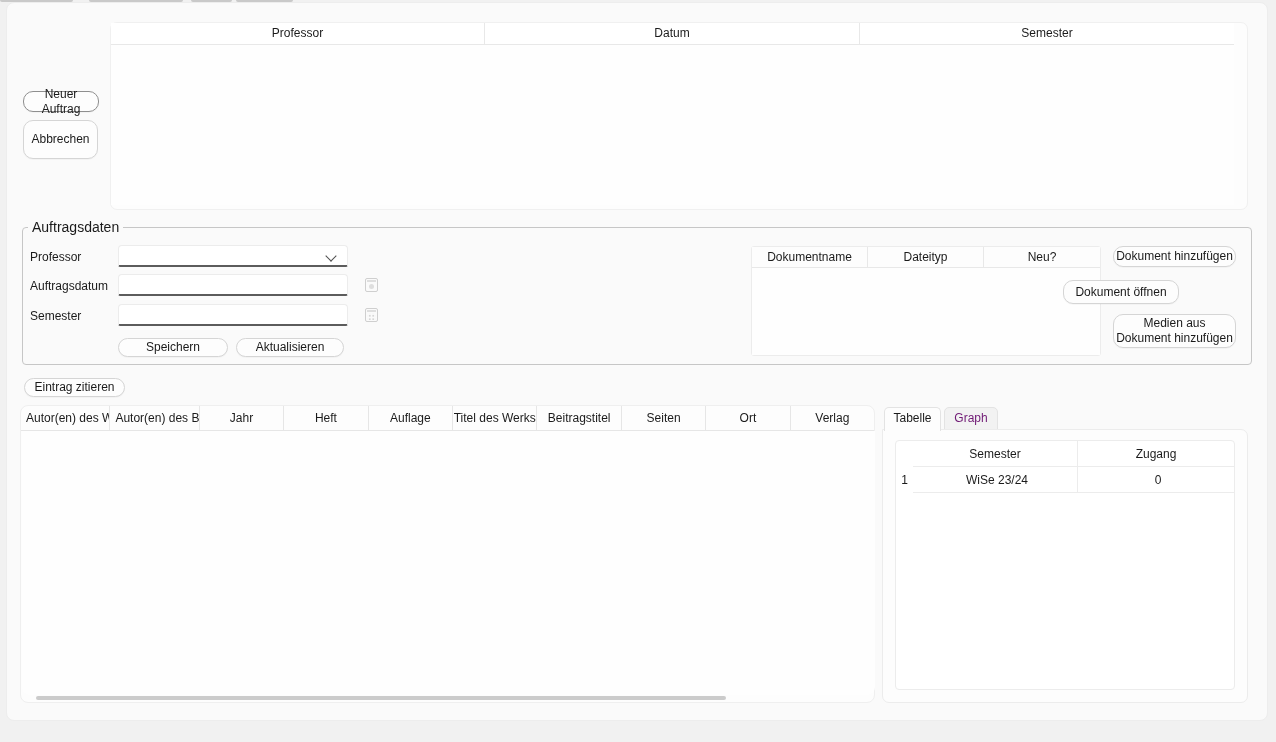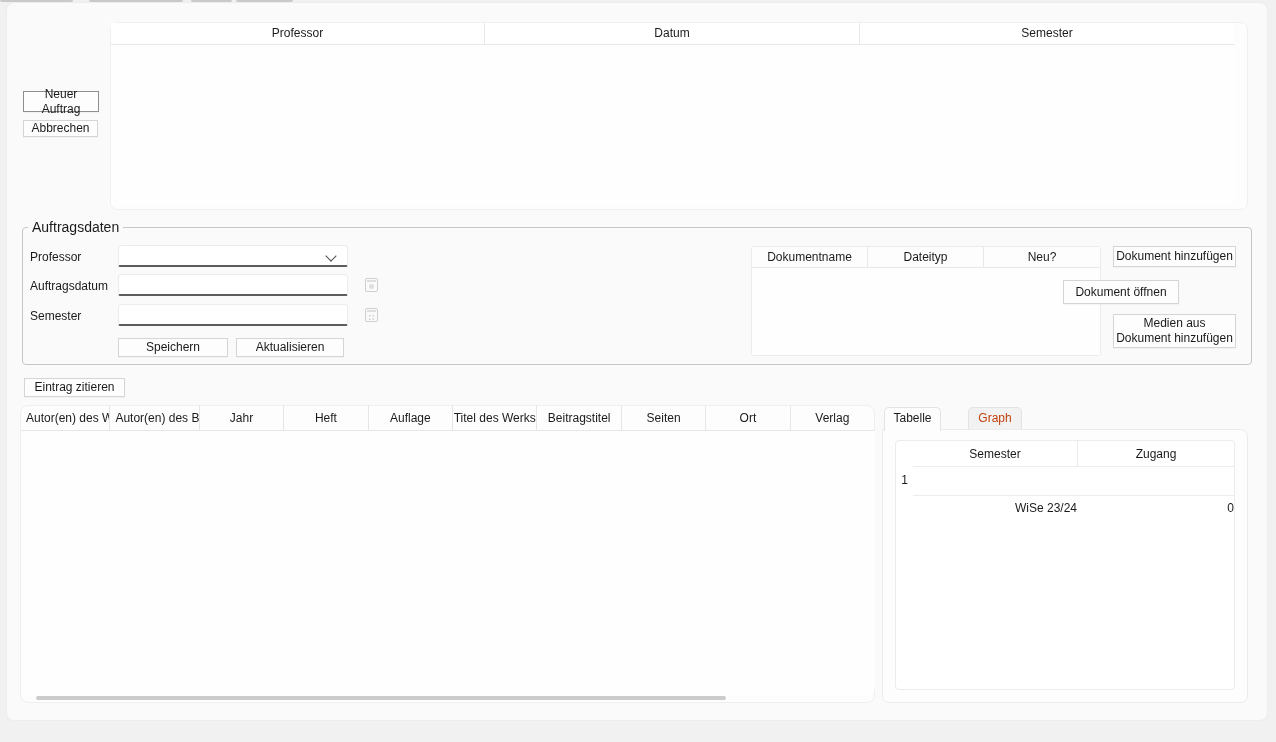--- a/index.html
+++ b/index.html
@@ -8,21 +8,21 @@
           font-size:12px;color:#1b1b1b;}
   .abs{position:absolute;}
   .surface{left:6px;top:2px;width:1262px;height:719px;background:#fafafa;
            border:1px solid #ededed;border-radius:8px;box-sizing:border-box;}
   .edge-seg{top:0;height:2px;background:#c9c9c9;border-radius:0 0 2px 2px;}
 
   
   .panel{background:#fdfdfd;border:1px solid #ececec;box-sizing:border-box;}
 
   
-  .btn{position:absolute;background:#fdfdfd;border:1px solid #d5d5d5;border-radius:0;
+  .btn{position:absolute;background:#fdfdfd;border:1px solid #d5d5d5;border-radius:10px;
        box-sizing:border-box;text-align:center;color:#1a1a1a;font-size:12px;
        display:flex;align-items:center;justify-content:center;line-height:1.25;
        box-shadow:0 1px 1px rgba(0,0,0,0.03);}
   .btn.focused{border-color:#8f8f8f;}
 
   
   .orders-panel{left:110px;top:22px;width:1138px;height:188px;border-radius:7px;background:#fdfdfd;
                 border:1px solid #f0f0f0;box-sizing:border-box;}
   .orders-header{position:absolute;left:0;top:0;height:22px;display:flex;width:1123px;}
   .orders-header .cell{background:#fff;border-bottom:1px solid #e8e8e8;box-sizing:border-box;
@@ -64,30 +64,30 @@
   .entries-header .cell + .cell{border-left:1px solid #e6e6e6;}
   .entries-header .cell.clip{text-align:left;padding-left:5px;}
   .entries-body{position:absolute;left:1px;top:25px;width:853px;height:264px;background:#fefefe;
                 border-radius:0 0 8px 8px;}
   .hscroll{position:absolute;left:15px;top:290px;width:690px;height:4px;background:#cbcbcb;border-radius:2px;}
 
   
   .tab{position:absolute;height:23px;box-sizing:border-box;border:1px solid #e3e3e3;
        border-radius:5px 5px 0 0;text-align:center;line-height:21px;font-size:12px;}
   .tab.selected{background:#fdfdfd;border-bottom:none;z-index:3;height:24px;}
-  .tab.unselected{background:#f2f2f2;color:#c2410c;margin-left:24px;}
+  .tab.unselected{background:#f2f2f2;color:#701a75;}
   .stats-panel{left:882px;top:429px;width:366px;height:274px;border-radius:0 7px 7px 7px;z-index:1;}
   .stats-table{left:895px;top:440px;width:340px;height:250px;background:#ffffff;border:1px solid #ececec;
                border-radius:4px;box-sizing:border-box;z-index:2;}
   .stats-row{position:absolute;left:0;display:flex;width:338px;height:26px;}
   .stats-row .gutter{width:17px;text-align:center;line-height:26px;color:#1b1b1b;}
   .stats-row .c1{width:165px;box-sizing:border-box;border-right:1px solid #ececec;line-height:26px;}
   .stats-row .c2{width:156px;box-sizing:border-box;line-height:26px;}
   .stats-row.hdr .c1,.stats-row.hdr .c2{border-bottom:1px solid #ececec;text-align:center;}
-  .stats-row.r1 .c1,.stats-row.r1 .c2{border-bottom:1px solid #ececec;text-align:right;padding-left:4px;margin-top:28px;}
+  .stats-row.r1 .c1,.stats-row.r1 .c2{border-bottom:1px solid #ececec;text-align:center;padding-left:4px;}
 </style>
 </head>
 <body>
 
 <div class="window">
 
   <div class="abs edge-seg" style="left:0;width:73px"></div>
   <div class="abs edge-seg" style="left:89px;width:94px"></div>
   <div class="abs edge-seg" style="left:191px;width:41px"></div>
   <div class="abs edge-seg" style="left:236px;width:57px"></div>
@@ -97,21 +97,21 @@
   <div class="abs orders-panel">
     <div class="orders-header">
       <div class="cell" style="width:373px">Professor</div>
       <div class="cell" style="width:375px">Datum</div>
       <div class="cell" style="width:375px">Semester</div>
     </div>
     <div class="orders-body"></div>
   </div>
 
   <div class="btn focused" style="left:23px;top:91px;width:76px;height:21px">Neuer Auftrag</div>
-  <div class="btn" style="left:23px;top:120px;width:75px;height:17px">Abbrechen</div>
+  <div class="btn" style="left:23px;top:120px;width:75px;height:39px">Abbrechen</div>
 
   <div class="abs groupbox"></div>
   <div class="abs groupbox-title">Auftragsdaten</div>
 
   <div class="abs field-label" style="left:30px;top:250px">Professor</div>
   <div class="input" style="left:118px;top:245px;width:230px;height:22px">
     <span class="chevron"></span>
   </div>
 
   <div class="abs field-label" style="left:30px;top:279px">Auftragsdatum</div>

